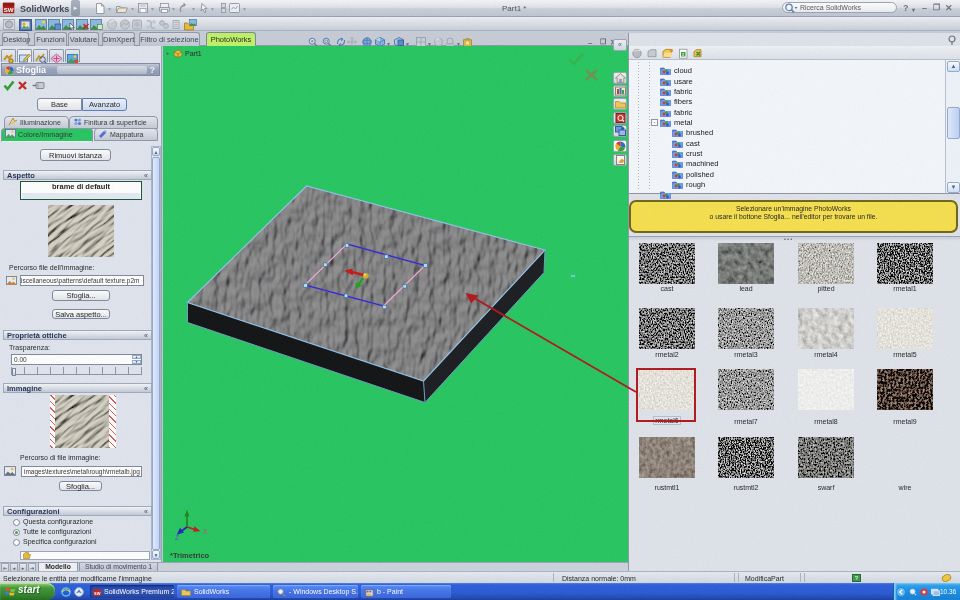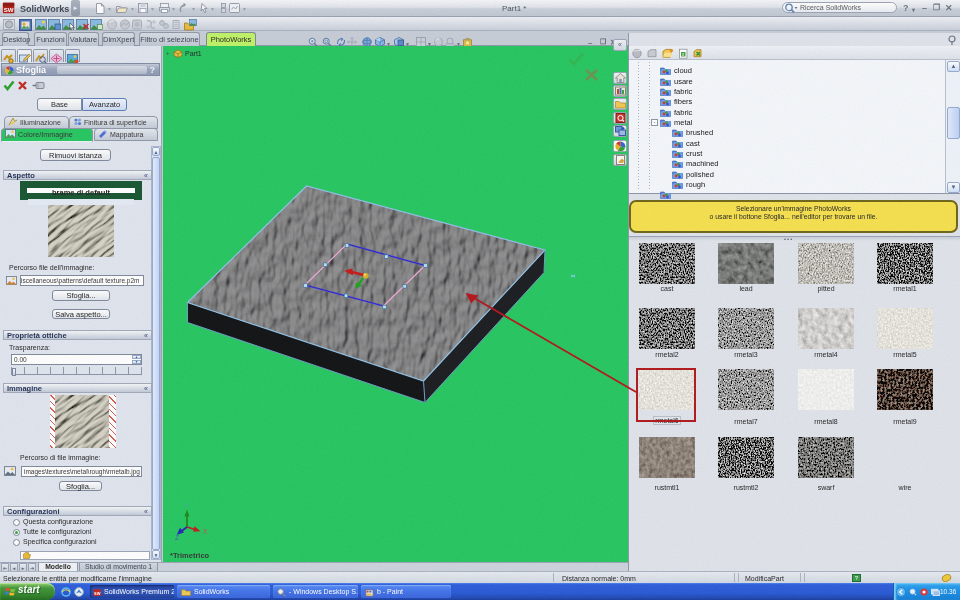--- a/index.html
+++ b/index.html
@@ -587,21 +587,21 @@
         <path d="M6 2 l1-1 2 2 -1 1z" fill="#8aa0e0"></path>
       </svg> Mappatura</div>
   <div class="abs btn" style="left:40px;top:103px;width:71px;height:12px;line-height:11px;">Rimuovi istanza</div>
 
   <div class="abs" style="left:151px;top:100px;width:10px;height:414px;background:#dde6f5;border:1px solid #aab6cc;">
     <div style="position:absolute;left:0;top:0;width:8px;height:9px;background:linear-gradient(#fdfefe,#cfe0f8);border:1px solid #93a8cc;border-radius:2px;color:#4d6185;font-size:5px;text-align:center;line-height:8px;">▲</div>
     <div style="position:absolute;left:0;top:10px;width:8px;height:393px;background:linear-gradient(90deg,#e4edfc,#c2d4f8);border:1px solid #93a8cc;border-radius:2px;"></div>
     <div style="position:absolute;left:0;bottom:0;width:8px;height:9px;background:linear-gradient(#fdfefe,#cfe0f8);border:1px solid #93a8cc;border-radius:2px;color:#4d6185;font-size:5px;text-align:center;line-height:8px;">▼</div>
   </div>
   <div class="abs grphdr" style="top:124px;">Aspetto<span class="chev">«</span></div>
-  <div class="abs" style="left:20px;top:135px;width:122px;height:19px;background:#fff;border:7px solid #14532d;text-align:center;font-size:7.5px;font-weight:bold;color:#222;line-height:10px;">brame di default<div style="position:absolute;left:1px;right:1px;top:11px;height:6px;background:#e4eaf4;"></div></div>
+  <div class="abs" style="left:20px;top:135px;width:122px;height:19px;background:#fff;border:1px solid #14532d;text-align:center;font-size:7.5px;font-weight:bold;color:#222;line-height:10px;">brame di default<div style="position:absolute;left:1px;right:1px;top:11px;height:6px;background:#e4eaf4;"></div></div>
   <div class="abs" style="left:48px;top:159px;width:66px;height:52px;overflow:hidden;">
       <svg style="position:absolute;left:-37px;top:-44px;transform:rotate(-38deg);" width="140" height="140">
         <rect width="140" height="140" filter="url(#bumptex)"></rect>
       </svg>
     </div>
   <div class="abs lbl" style="left:9px;top:218px;">Percorso file dell'immagine:</div>
   <svg class="abs" style="left:6px;top:230px;" width="11" height="9" viewBox="0 0 11 9">
       <rect x="0.5" y="0.5" width="10" height="8" fill="#e8eef6" stroke="#6a7280" stroke-width="0.8"></rect>
       <path d="M0.5 8.5 l3-3.5 2.5 2 1.5-1.5 3 3z" fill="#d08030"></path>
       <circle cx="7.5" cy="2.8" r="1.2" fill="#f0c040"></circle>

